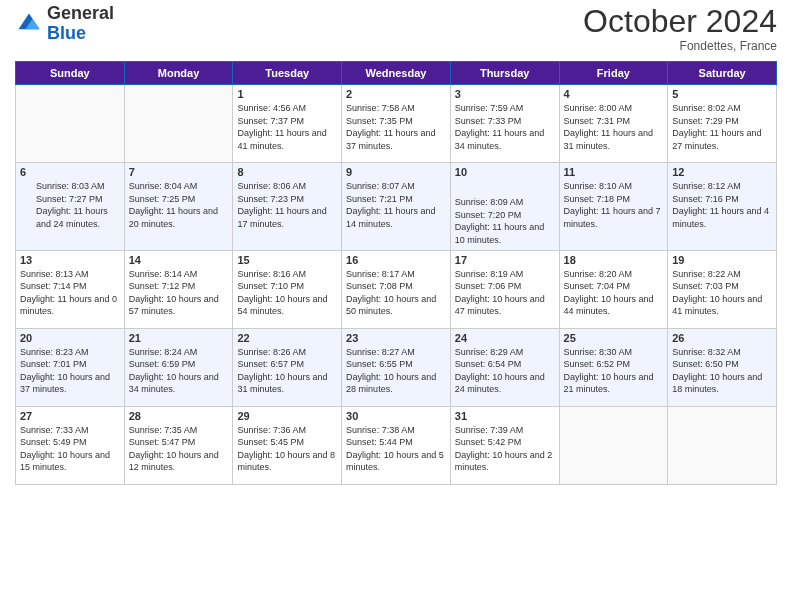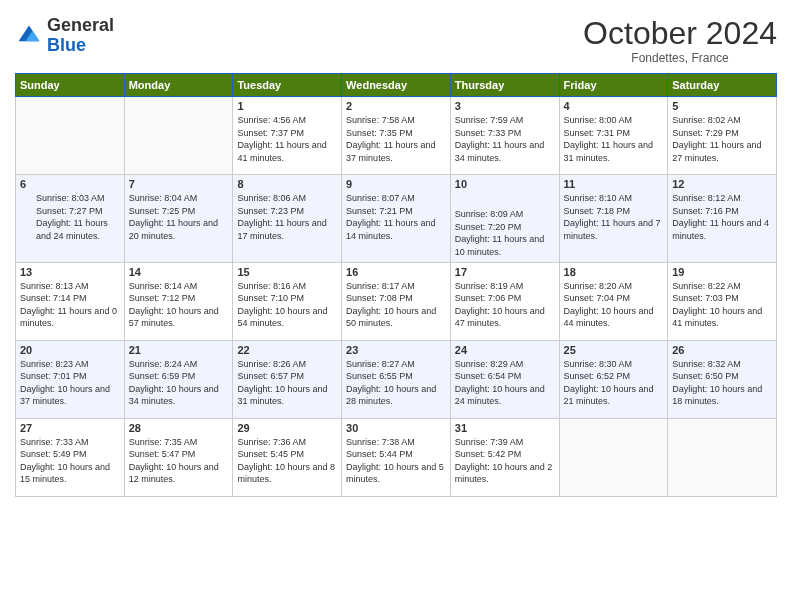--- a/index.html
+++ b/index.html
@@ -7,21 +7,21 @@
       font-family: Arial, sans-serif;
       background: #fff;
       width: 792px;
       height: 612px;
       overflow: hidden;
     }
     .page {
       width: 792px;
       height: 612px;
       background: #fff;
-      padding: 16px 15px 10px 15px;
+      padding: 4px 15px 10px 15px;
     }
     .header {
       display: flex;
       justify-content: space-between;
       align-items: flex-start;
       margin-bottom: 8px;
     }
     .logo {
       display: flex;
       align-items: center;
@@ -32,42 +32,42 @@
       font-weight: bold;
       line-height: 1.1;
     }
     .logo-general { color: #333; }
     .logo-blue { color: #1565c0; }
     .logo-icon {
       width: 28px;
       height: 28px;
     }
     .title-block {
-      text-align: center;
+      text-align: right;
     }
     .month-title {
       font-size: 32px;
       font-weight: normal;
       color: #333;
       line-height: 1.1;
     }
     .location {
       font-size: 12px;
       color: #555;
     }
     .calendar {
       width: 100%;
       border-collapse: collapse;
       font-size: 9.5px;
     }
     .calendar th {
-      background: #4d7c0f;
+      background: #4c1d95;
       color: #fff;
       padding: 5px 4px;
-      text-align: left;
+      text-align: center;
       font-size: 11px;
       font-weight: bold;
       border: 1px solid #1565c0;
     }
     .calendar td {
       border: 1px solid #ccc;
       padding: 3px 4px;
       vertical-align: top;
       width: calc(100% / 7);
       height: 78px;

